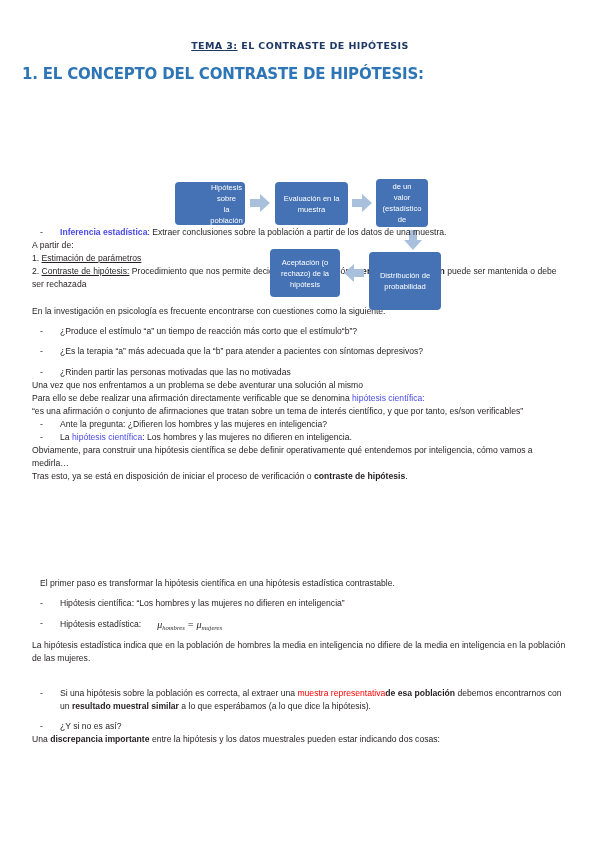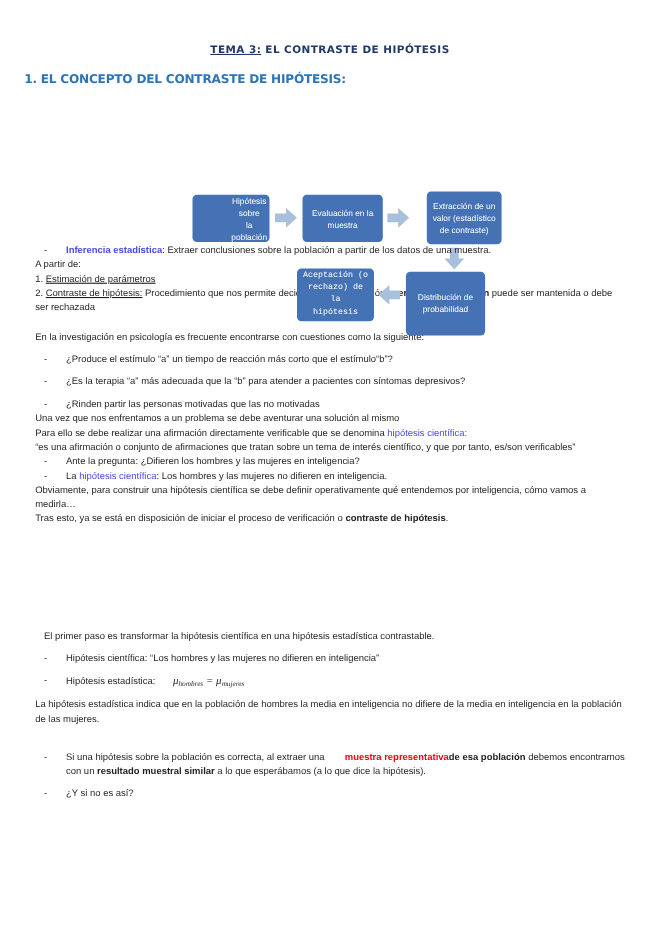--- a/index.html
+++ b/index.html
@@ -30,21 +30,21 @@
     font-weight: bold;
     color: #1f3864;
     letter-spacing: 0.4px;
     margin: 40px 0 0 0;
     font-family: "DejaVu Sans", sans-serif;
   }
   .doc-title .u { text-decoration: underline; }
 
   .h1 {
     margin: 14px 0 0 22px;
-    font-size: 11px;
+    font-size: 15px;
     font-weight: bold;
     color: #2e75b6;
     letter-spacing: -0.2px;
     font-family: "DejaVu Sans", sans-serif;
   }
 
   
   .flow1 {
     position: relative;
     width: 600px;
@@ -100,21 +100,21 @@
     padding-left: 28px;
   }
   .bullet-tight:before {
     content: "-";
     position: absolute;
     left: 8px;
     top: 0;
   }
   b, .b { font-weight: bold; }
   .blue { color: #4a4ae8; }
-  .red { color: #ff0000; font-weight: bold; margin-left: 16px; }
+  .red { color: #ff0000; font-weight: normal; }
   .ul { text-decoration: underline; }
 
   
   .flow2 {
     position: relative;
     width: 600px;
     height: 82px;
     margin-top: 6px;
   }
 
@@ -167,21 +167,21 @@
         <span>muestra</span>
       </div>
     </div>
 
     <div class="farrow" style="left:352px; top:107px;">
       <svg width="20" height="18" viewBox="0 0 20 18" aria-hidden="true">
         <polygon points="0,5 10,5 10,0 20,9 10,18 10,13 0,13" fill="#a9c0dd"></polygon>
       </svg>
     </div>
 
-    <div class="fbox" style="left:388px; top:92px; width:68px; height:48px;">
+    <div class="fbox" style="left:376px; top:92px; width:52px; height:48px;">
       <div>
         <span>Extracción de un</span>
         <span>valor (estadístico</span>
         <span>de contraste)</span>
       </div>
     </div>
 
     <div class="farrow" style="left:404px; top:143px;">
       <svg width="18" height="20" viewBox="0 0 18 20" aria-hidden="true">
         <polygon points="5,0 13,0 13,10 18,10 9,20 0,10 5,10" fill="#a9c0dd"></polygon>
@@ -194,21 +194,21 @@
         <span>probabilidad</span>
       </div>
     </div>
 
     <div class="farrow" style="left:344px; top:177px;">
       <svg width="20" height="18" viewBox="0 0 20 18" aria-hidden="true">
         <polygon points="20,5 10,5 10,0 0,9 10,18 10,13 20,13" fill="#a9c0dd"></polygon>
       </svg>
     </div>
 
-    <div class="fbox" style="left:270px; top:162px; width:70px; height:48px;font-family:Liberation Mono, monospace;">
+    <div class="fbox" style="left:270px; top:162px; width:70px; height:48px;">
       <div>
         <span>Aceptación (o</span>
         <span>rechazo) de la</span>
         <span>hipótesis</span>
       </div>
     </div>
   </div>
 
   <div class="txt" style="margin-top:14px;">
     <p class="bullet-tight">
@@ -282,15 +282,18 @@
     <div class="gap"></div>
     <p>La hipótesis estadística indica que en la población de hombres la media en inteligencia no difiere de la media en inteligencia en la población de las mujeres.</p>
     <div class="gap"></div>
     <div class="gap"></div>
     <div class="gap"></div>
     <p class="bullet">
       <span>Si una hipótesis sobre la población es correcta, al extraer una </span><span class="red">muestra representativa</span><span class="b">de esa población</span><span> debemos encontrarnos con un </span><span class="b">resultado muestral similar</span><span> a lo que esperábamos (a lo que dice la hipótesis).</span>
     </p>
     <div class="gap"></div>
     <p class="bullet">¿Y si no es así?</p>
+    <p>
+      <span>Una </span><span class="b">discrepancia importante</span><span> entre la hipótesis y los datos muestrales pueden estar indicando dos cosas:</span>
+    </p>
   </div>
 
 </div>
 
 </body></html>

